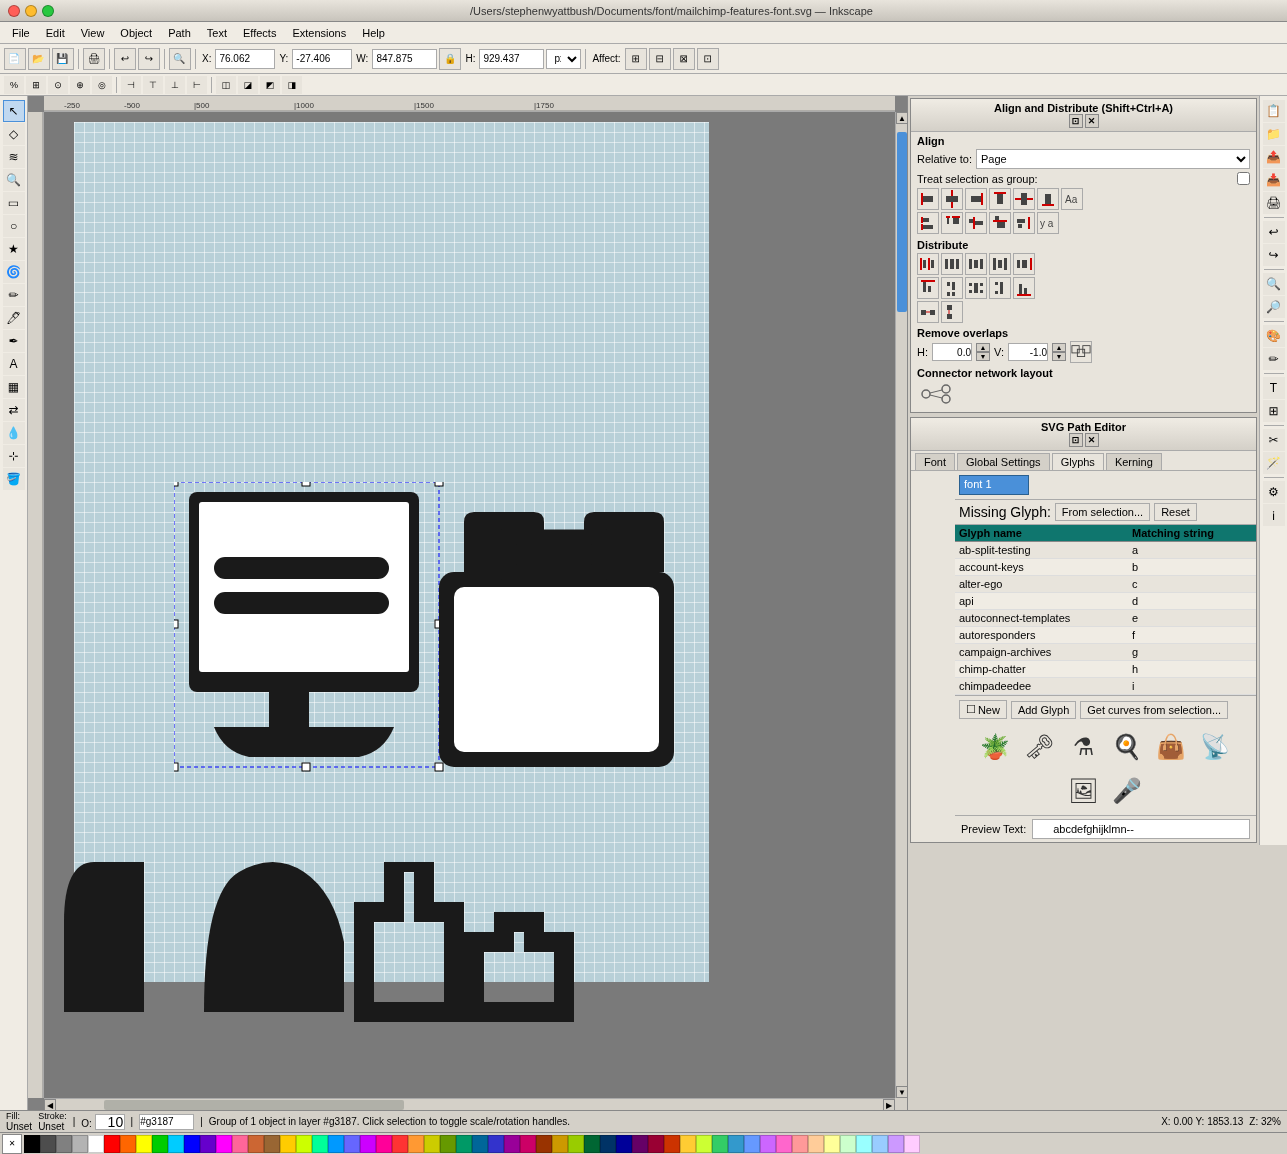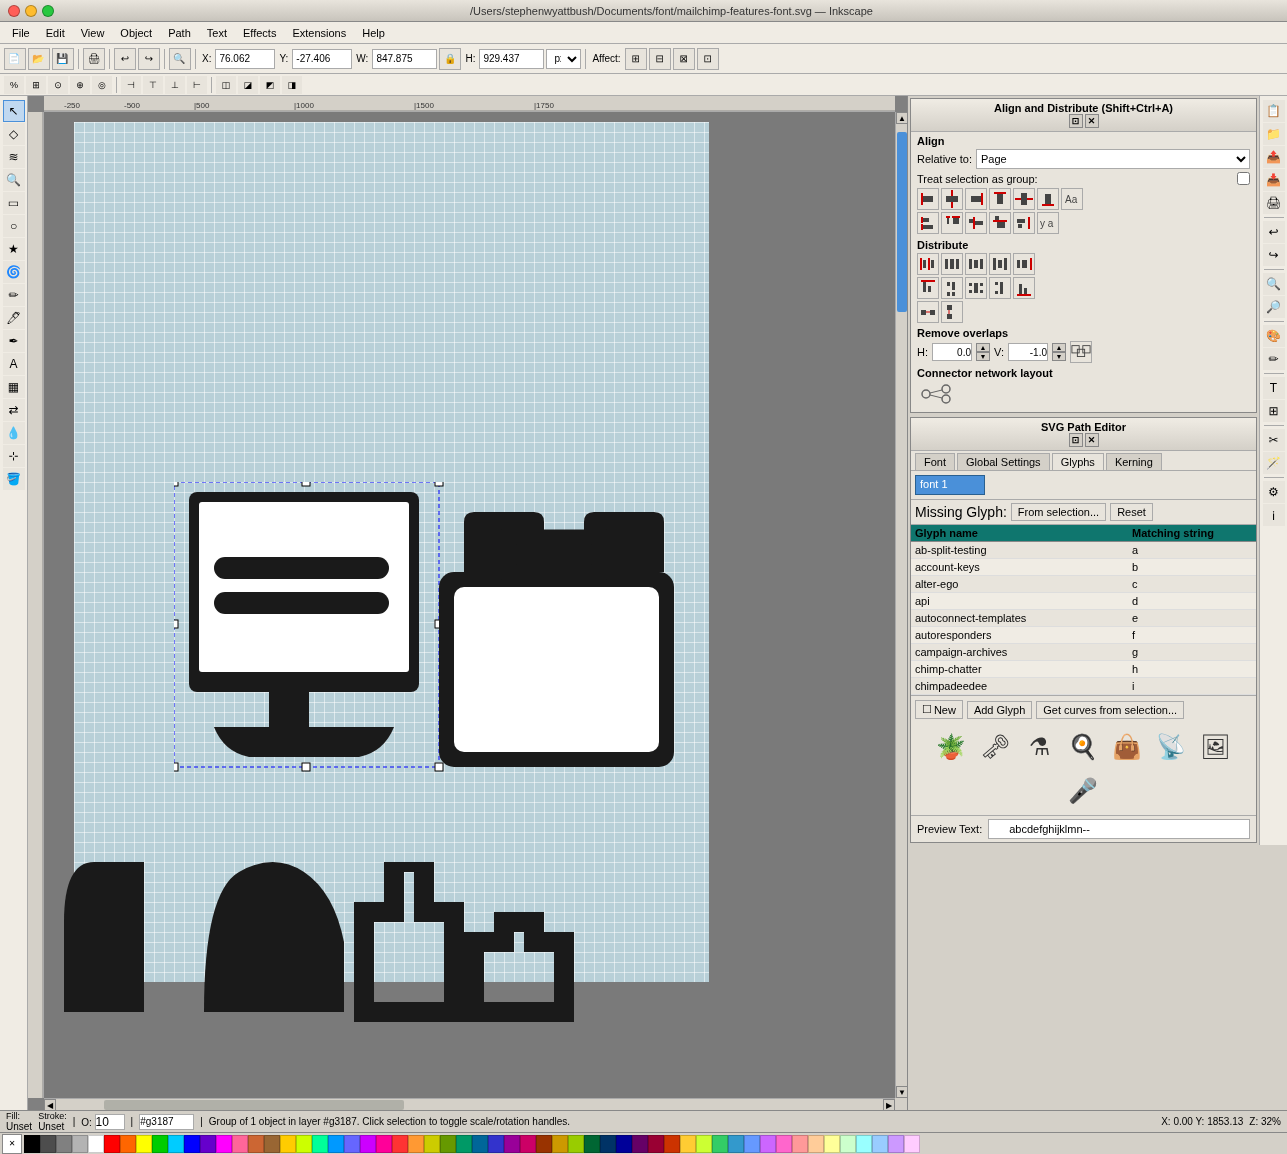--- a/index.html
+++ b/index.html
@@ -210,21 +210,21 @@
     .font-tabs { display: flex; border-bottom: 1px solid #aaa; padding: 2px 4px 0; gap: 2px; }
     .font-tab {
       padding: 2px 8px;
       background: #d4d0c8;
       border: 1px solid #aaa;
       border-bottom: none;
       cursor: pointer;
       font-size: 11px;
     }
     .font-tab.active { background: #e8e4dc; }
-    .font-content { flex: 1; overflow: hidden; display: flex; flex-direction: column; }
+    .font-content { flex: 1; overflow: hidden; display: flex; flex-direction: column; margin-left: 44px; }
     .font-list-box {
       width: 70px; height: 20px;
       background: #4a90d9; color: white;
       font-size: 11px; padding: 2px 4px;
       border: 1px solid #2a6090;
     }
     .from-selection-btn {
       padding: 2px 6px; font-size: 11px;
       background: #e8e4dc; border: 1px solid #aaa; cursor: pointer;
     }
@@ -893,21 +893,21 @@
 <div id="statusbar" style="height:22px;background:#d4d0c8;border-top:1px solid #888;display:flex;align-items:center;padding:0 6px;font-size:10px;gap:6px;">
   <div style="display:flex;flex-direction:column;">
     <span style="font-size:9px;">Fill:</span>
     <span style="font-size:10px;">Unset</span>
   </div>
   <div style="display:flex;flex-direction:column;">
     <span style="font-size:9px;">Stroke:</span>
     <span style="font-size:10px;">Unset</span>
   </div>
   <span>|</span>
-  <span style="font-size:10px;">O: <input type="text" style="width: 30px; height: 16px; font-size: 12px; border: 1px solid rgb(170, 170, 170);" value="10"></span>
+  <span style="font-size:10px;">O: <input type="text" style="width: 30px; height: 16px; font-size: 14px; border: 1px solid rgb(170, 170, 170); padding-left: 12px;" value="10"></span>
   <span>|</span>
   <input type="text" style="width: 55px; height: 16px; font-size: 10px; border: 1px solid rgb(170, 170, 170);" value="#g3187">
   <span>|</span>
   <span style="font-size:10px;flex:1;">Group of 1 object in layer #g3187. Click selection to toggle scale/rotation handles.</span>
   <span style="font-size:10px;margin-left:auto;">X: <span>0.00</span> Y: <span>1853.13</span></span>
   <span style="font-size:10px;">Z: <span>32%</span></span>
 </div>
 
 <div id="color-bar" style="height:22px;background:#d4d0c8;border-top:1px solid #888;display:flex;align-items:center;overflow:hidden;">
   <div style="width:20px;height:20px;background:#fff;border:1px solid #888;margin:0 2px;display:flex;align-items:center;justify-content:center;font-size:8px;cursor:pointer;">✕</div>

